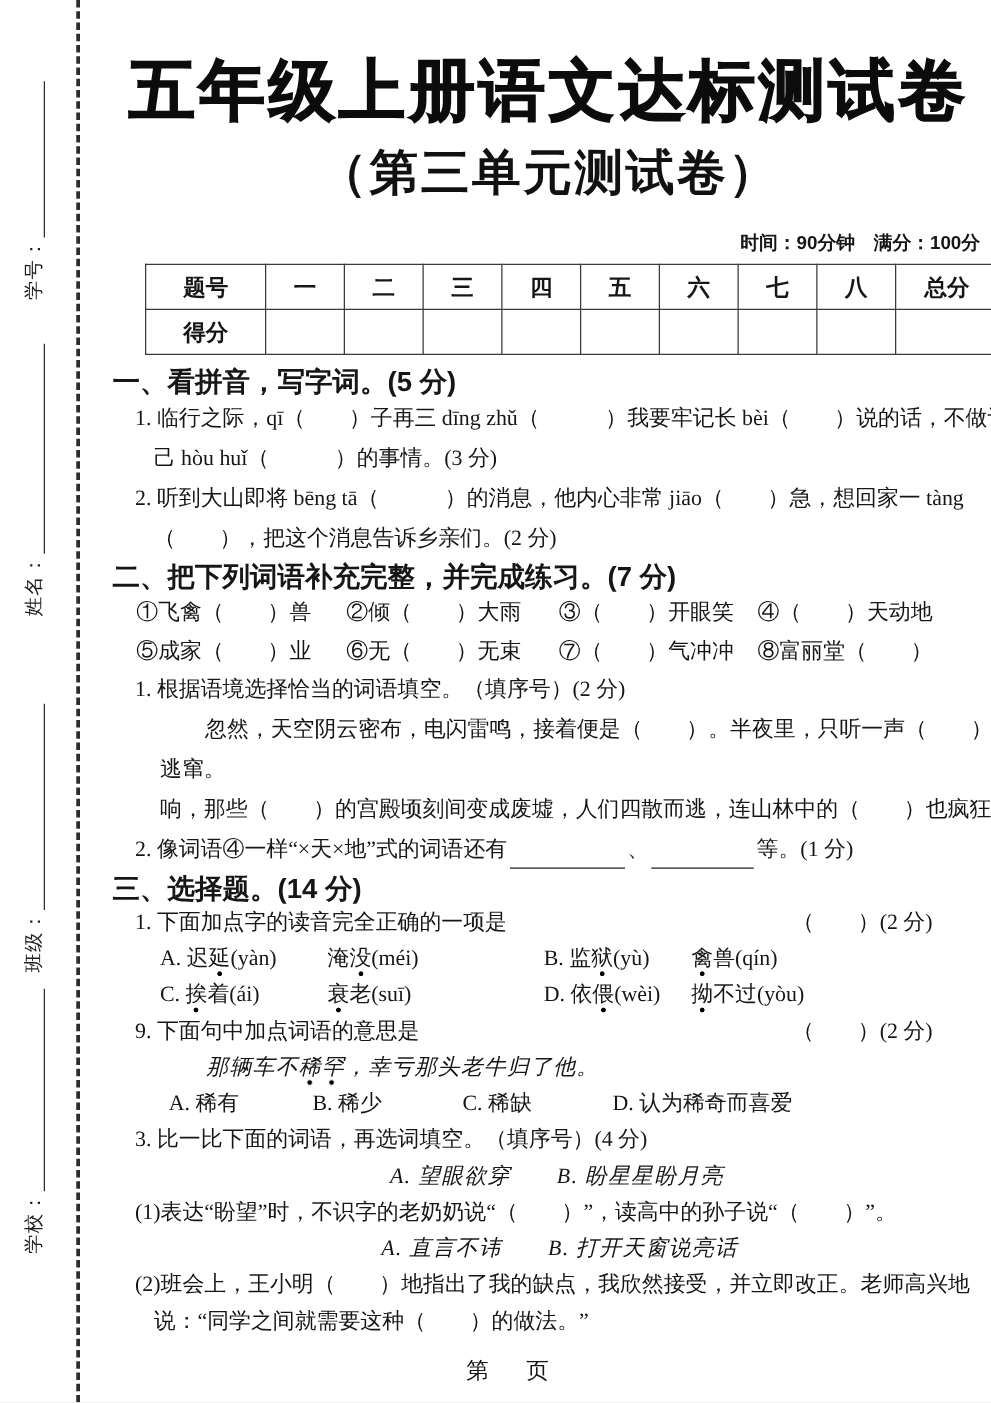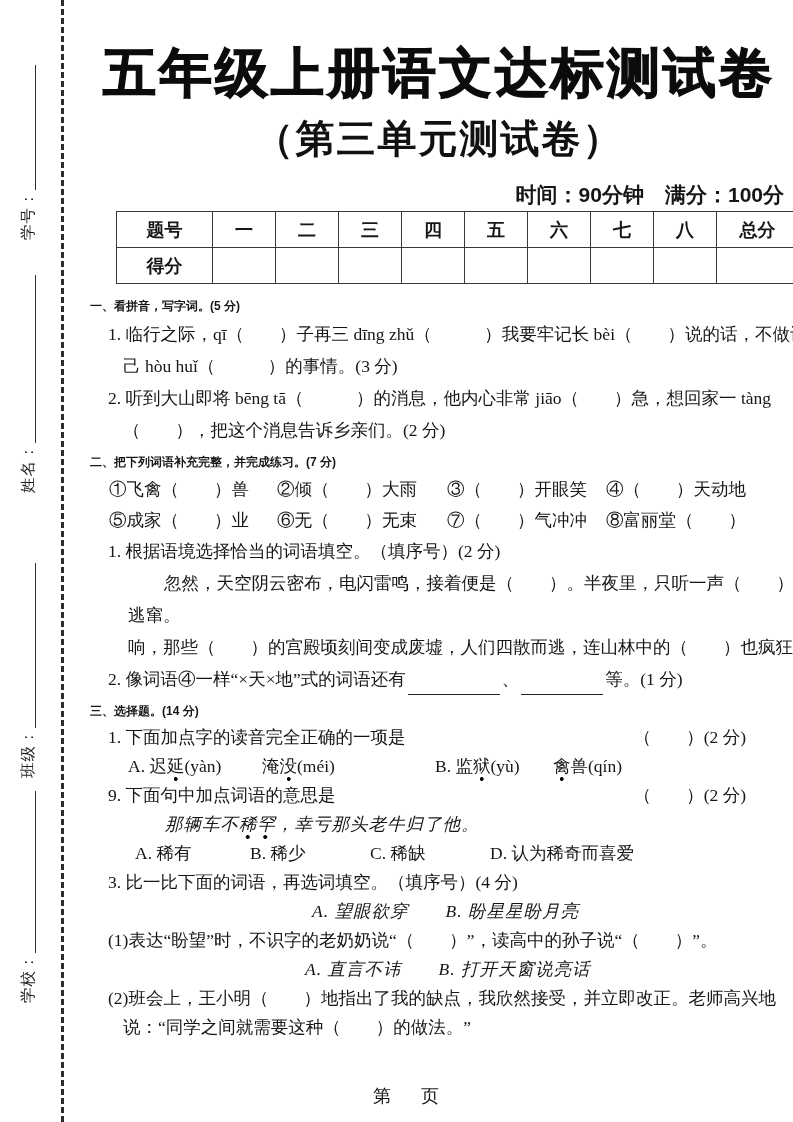--- a/index.html
+++ b/index.html
@@ -29,37 +29,37 @@
     -webkit-text-stroke:1.2px #0c0c0c;
   }
   .subtitle {
     margin:8px 0 0; text-align:center;
     font-family:"Liberation Sans", sans-serif; font-weight:800;
     font-size:39px; line-height:50px; letter-spacing:2px; color:#111;
   }
   .meta {
     margin:20px 4px 0 0; text-align:right;
     font-family:"Liberation Sans", sans-serif; font-weight:700;
-    font-size:21px; line-height:21px;
+    font-size:15px; line-height:21px;
   }
   table.score {
     border-collapse:collapse; table-layout:fixed;
     width:672px; margin:6px 0 0 26px;
   }
   table.score td {
     border:1.7px solid #3a3a3a; height:35px; text-align:center;
     font-size:18px; font-weight:700; padding:0;
   }
   .col-label { width:95px; }
   .col-num   { width:62px; }
   .col-total { width:81px; }
   
   .sec-heading {
     font-family:"Liberation Sans", sans-serif; font-weight:700;
-    font-size:12px; line-height:24px; margin-top:10px; white-space:nowrap;
+    font-size:22px; line-height:24px; margin-top:10px; white-space:nowrap;
   }
   .sec-heading.tight { margin-top:4px; }
   .line { font-size:17.5px; line-height:32px; white-space:nowrap; }
   .lh31 { line-height:31px; }
   .lh29 { line-height:29px; }
   .ind1 { margin-left:18px; }
   .ind2 { margin-left:33px; }
   .flexline { display:flex; }
   .answer-slot { margin-left:auto; margin-right:42px; }
   .wordrow { display:flex; margin-left:19px; }
@@ -176,20 +176,26 @@
     <div class="line lh29 ind1 flexline">
       <span>1. 下面加点字的读音完全正确的一项是</span>
       <span class="answer-slot">（　　）(2 分)</span>
     </div>
     <div class="line lh29 optrow">
       <span class="c1"><span>A. 迟</span><span class="udot">延</span><span>(yàn)</span></span>
       <span class="c2"><span>淹</span><span class="udot">没</span><span>(méi)</span></span>
       <span class="c3"><span>B. 监</span><span class="udot">狱</span><span>(yù)</span></span>
       <span><span></span><span class="udot">禽</span><span>兽(qín)</span></span>
     </div>
+    <div class="line lh29 optrow">
+      <span class="c1"><span>C. </span><span class="udot">挨</span><span>着(ái)</span></span>
+      <span class="c2"><span></span><span class="udot">衰</span><span>老(suī)</span></span>
+      <span class="c3"><span>D. 依</span><span class="udot">偎</span><span>(wèi)</span></span>
+      <span><span></span><span class="udot">拗</span><span>不过(yòu)</span></span>
+    </div>
     <div class="line lh29 ind1 flexline">
       <span>9. 下面句中加点词语的意思是</span>
       <span class="answer-slot">（　　）(2 分)</span>
     </div>
     <div class="line lh29 sent kaiti">
       <span>那辆车不</span><span class="udot">稀罕</span><span>，幸亏那头老牛归了他。</span>
     </div>
     <div class="line lh29 optrow2">
       <span class="d1">A. 稀有</span>
       <span class="d2">B. 稀少</span>

